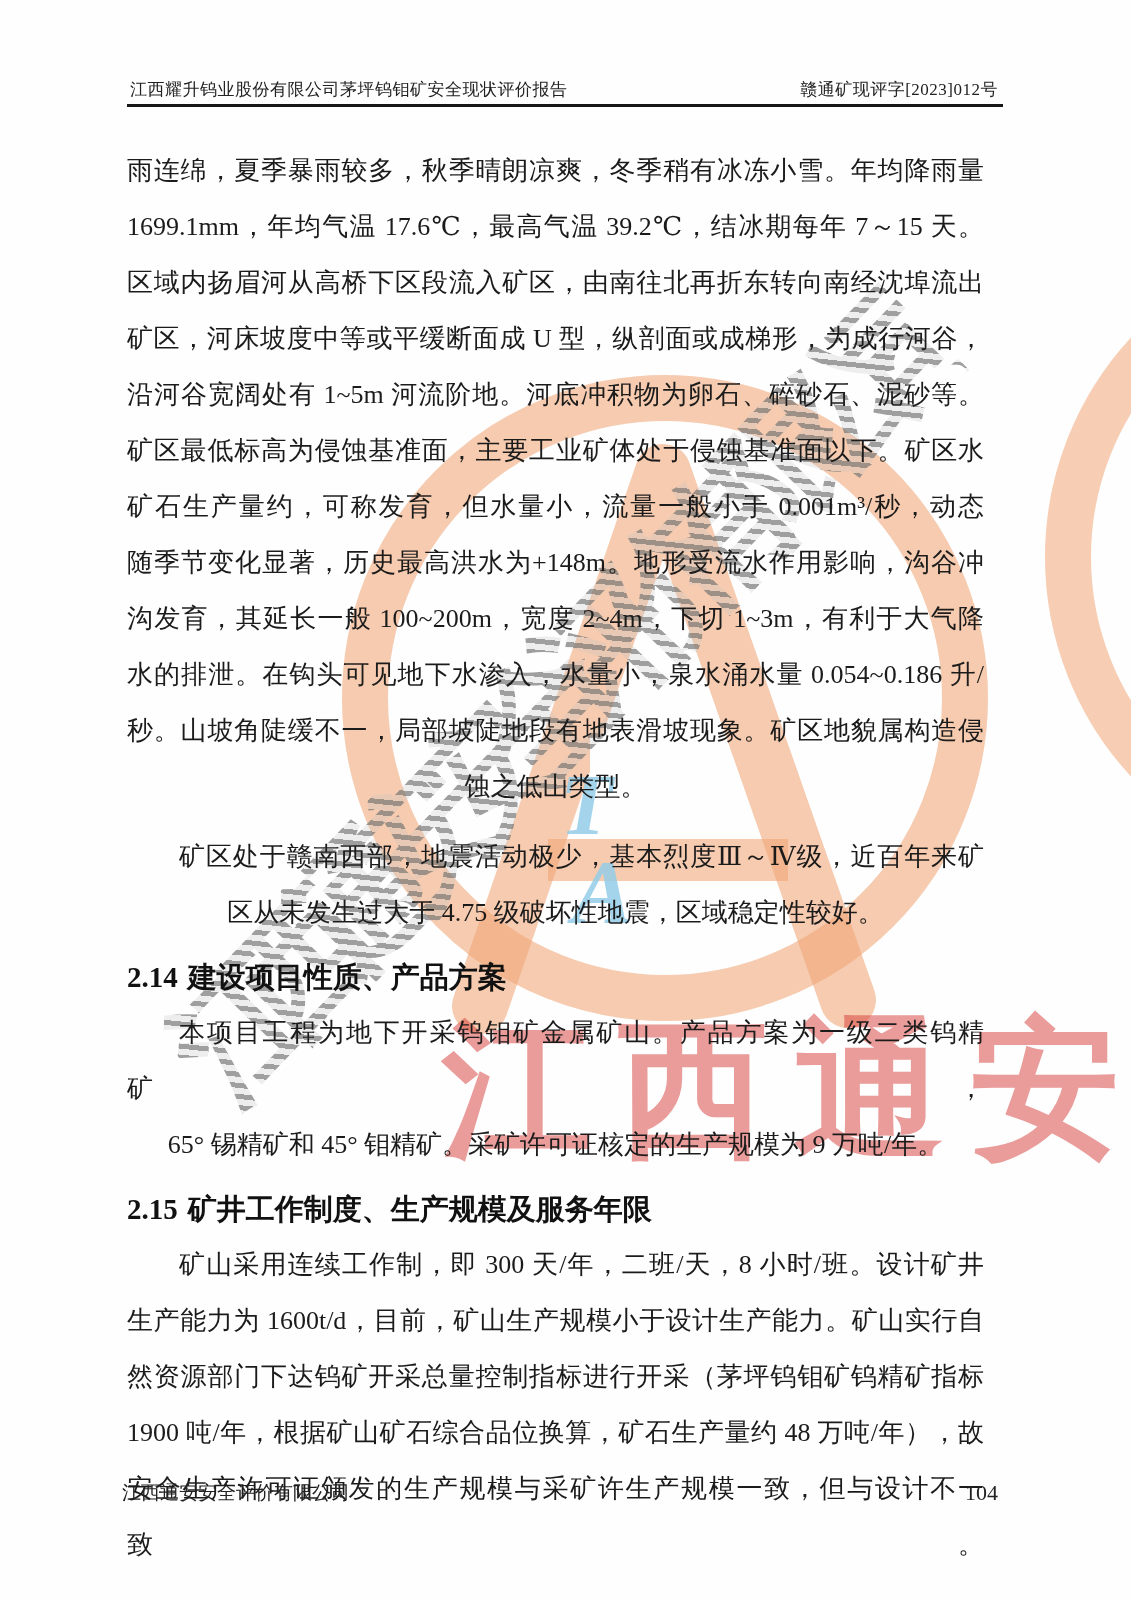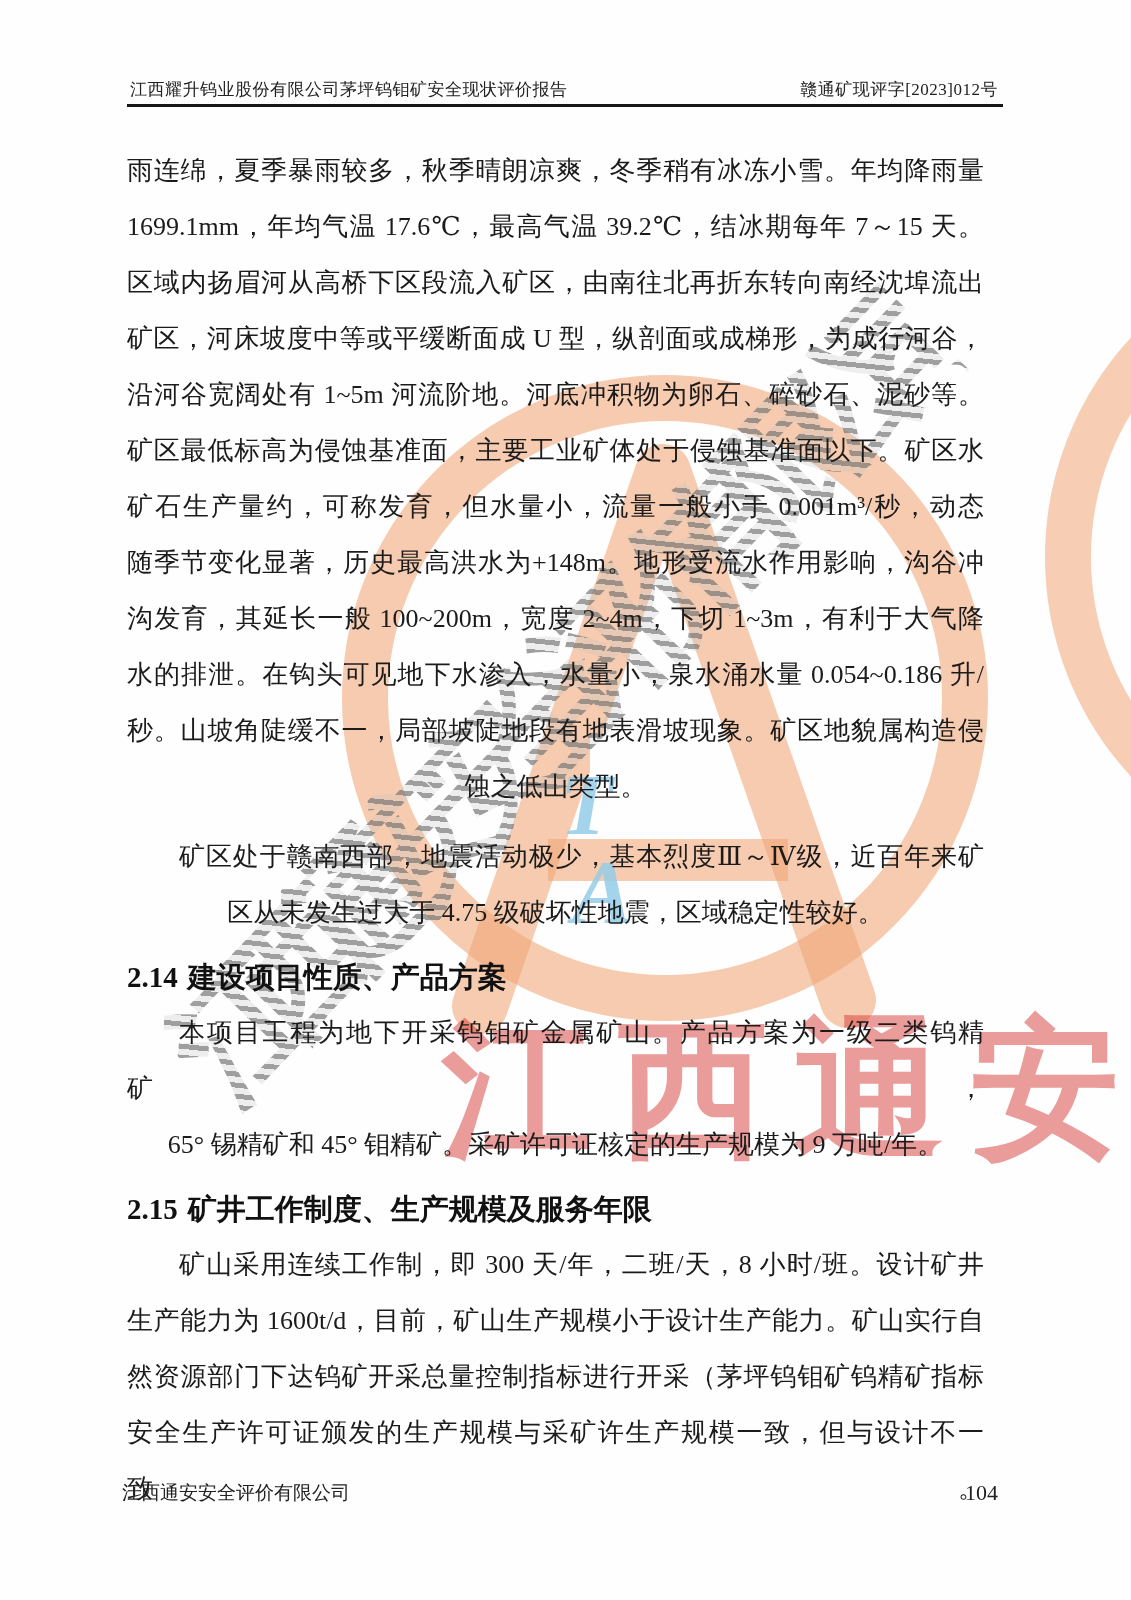--- a/index.html
+++ b/index.html
@@ -140,20 +140,21 @@
     <div class="bline j ind">本项目工程为地下开采钨钼矿金属矿山。产品方案为一级二类钨精矿，</div>
     <div class="bline n">65° 锡精矿和 45° 钼精矿。采矿许可证核定的生产规模为 9 万吨/年。</div>
 
     <div class="hd">
       <span class="hnum">2.15</span><span>矿井工作制度、生产规模及服务年限</span>
     </div>
 
     <div class="bline j ind">矿山采用连续工作制，即 300 天/年，二班/天，8 小时/班。设计矿井</div>
     <div class="bline j">生产能力为 1600t/d，目前，矿山生产规模小于设计生产能力。矿山实行自</div>
     <div class="bline j">然资源部门下达钨矿开采总量控制指标进行开采（茅坪钨钼矿钨精矿指标</div>
+    <div class="bline j">1900 吨/年，根据矿山矿石综合品位换算，矿石生产量约 48 万吨/年），故</div>
     <div class="bline j">安全生产许可证颁发的生产规模与采矿许生产规模一致，但与设计不一致。</div>
 
   </div>
 
   <div id="footer">
     <span>江西通安安全评价有限公司</span>
     <span class="pagenum">104</span>
   </div>
 
 </div>

